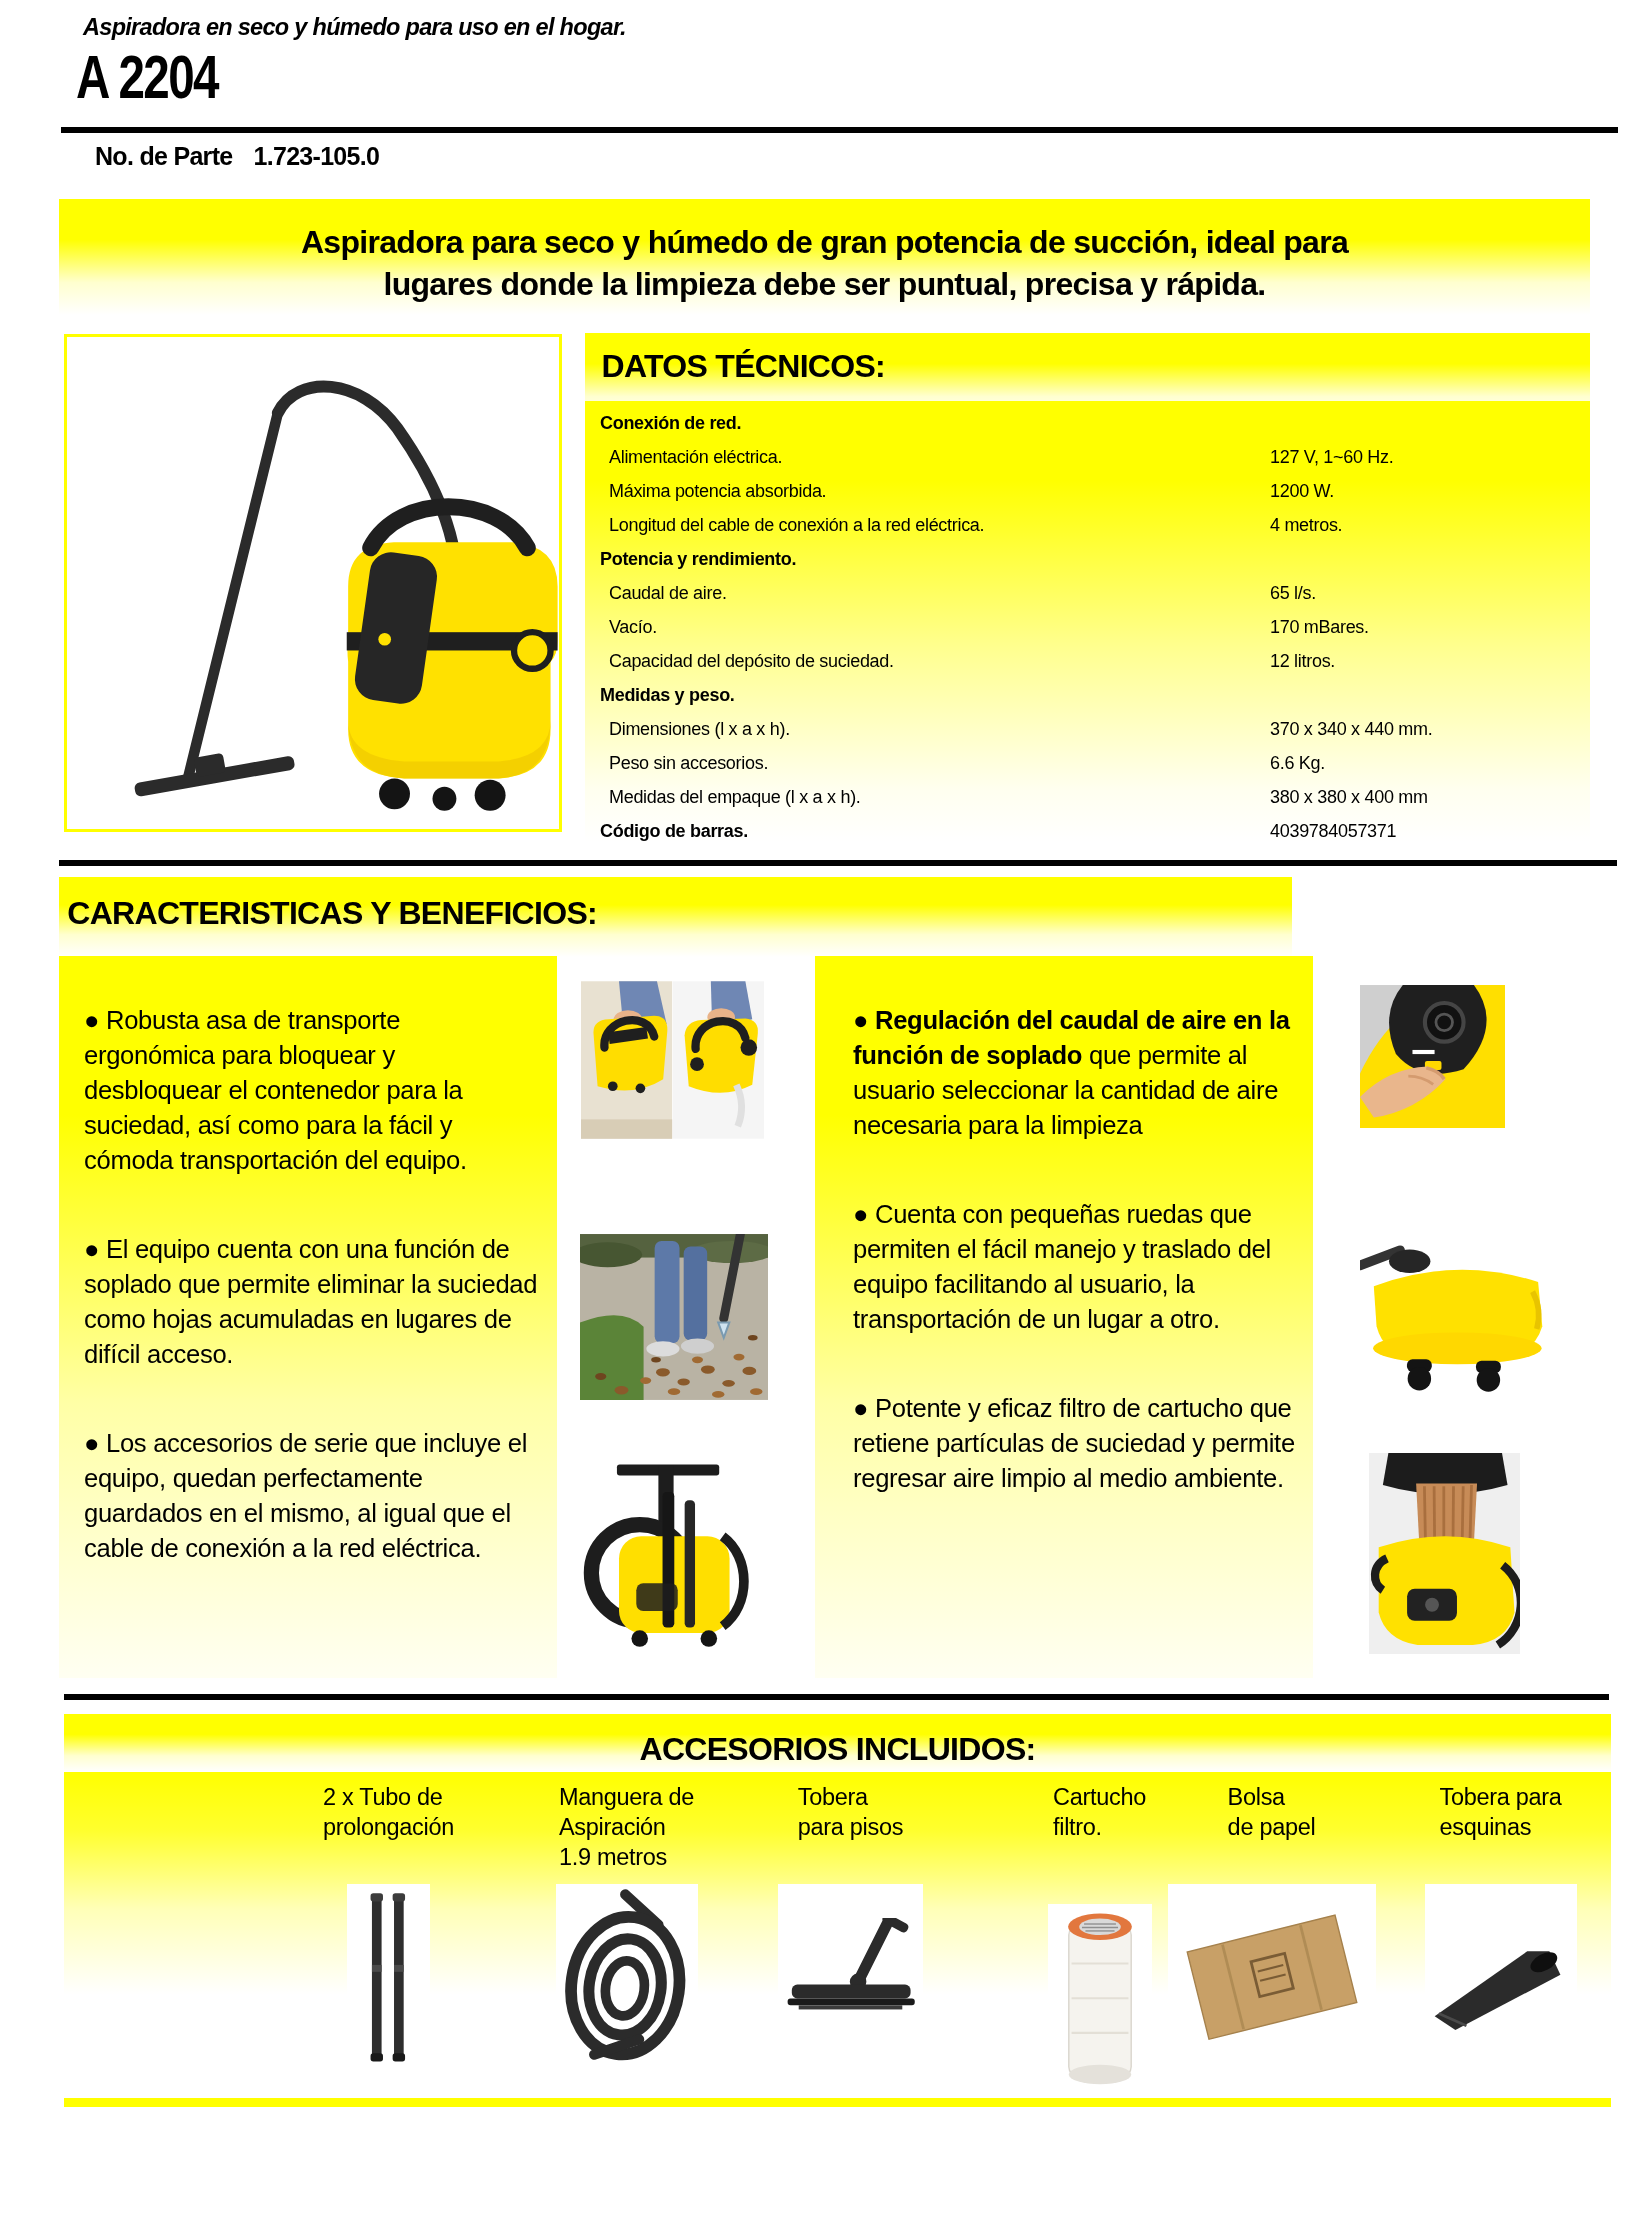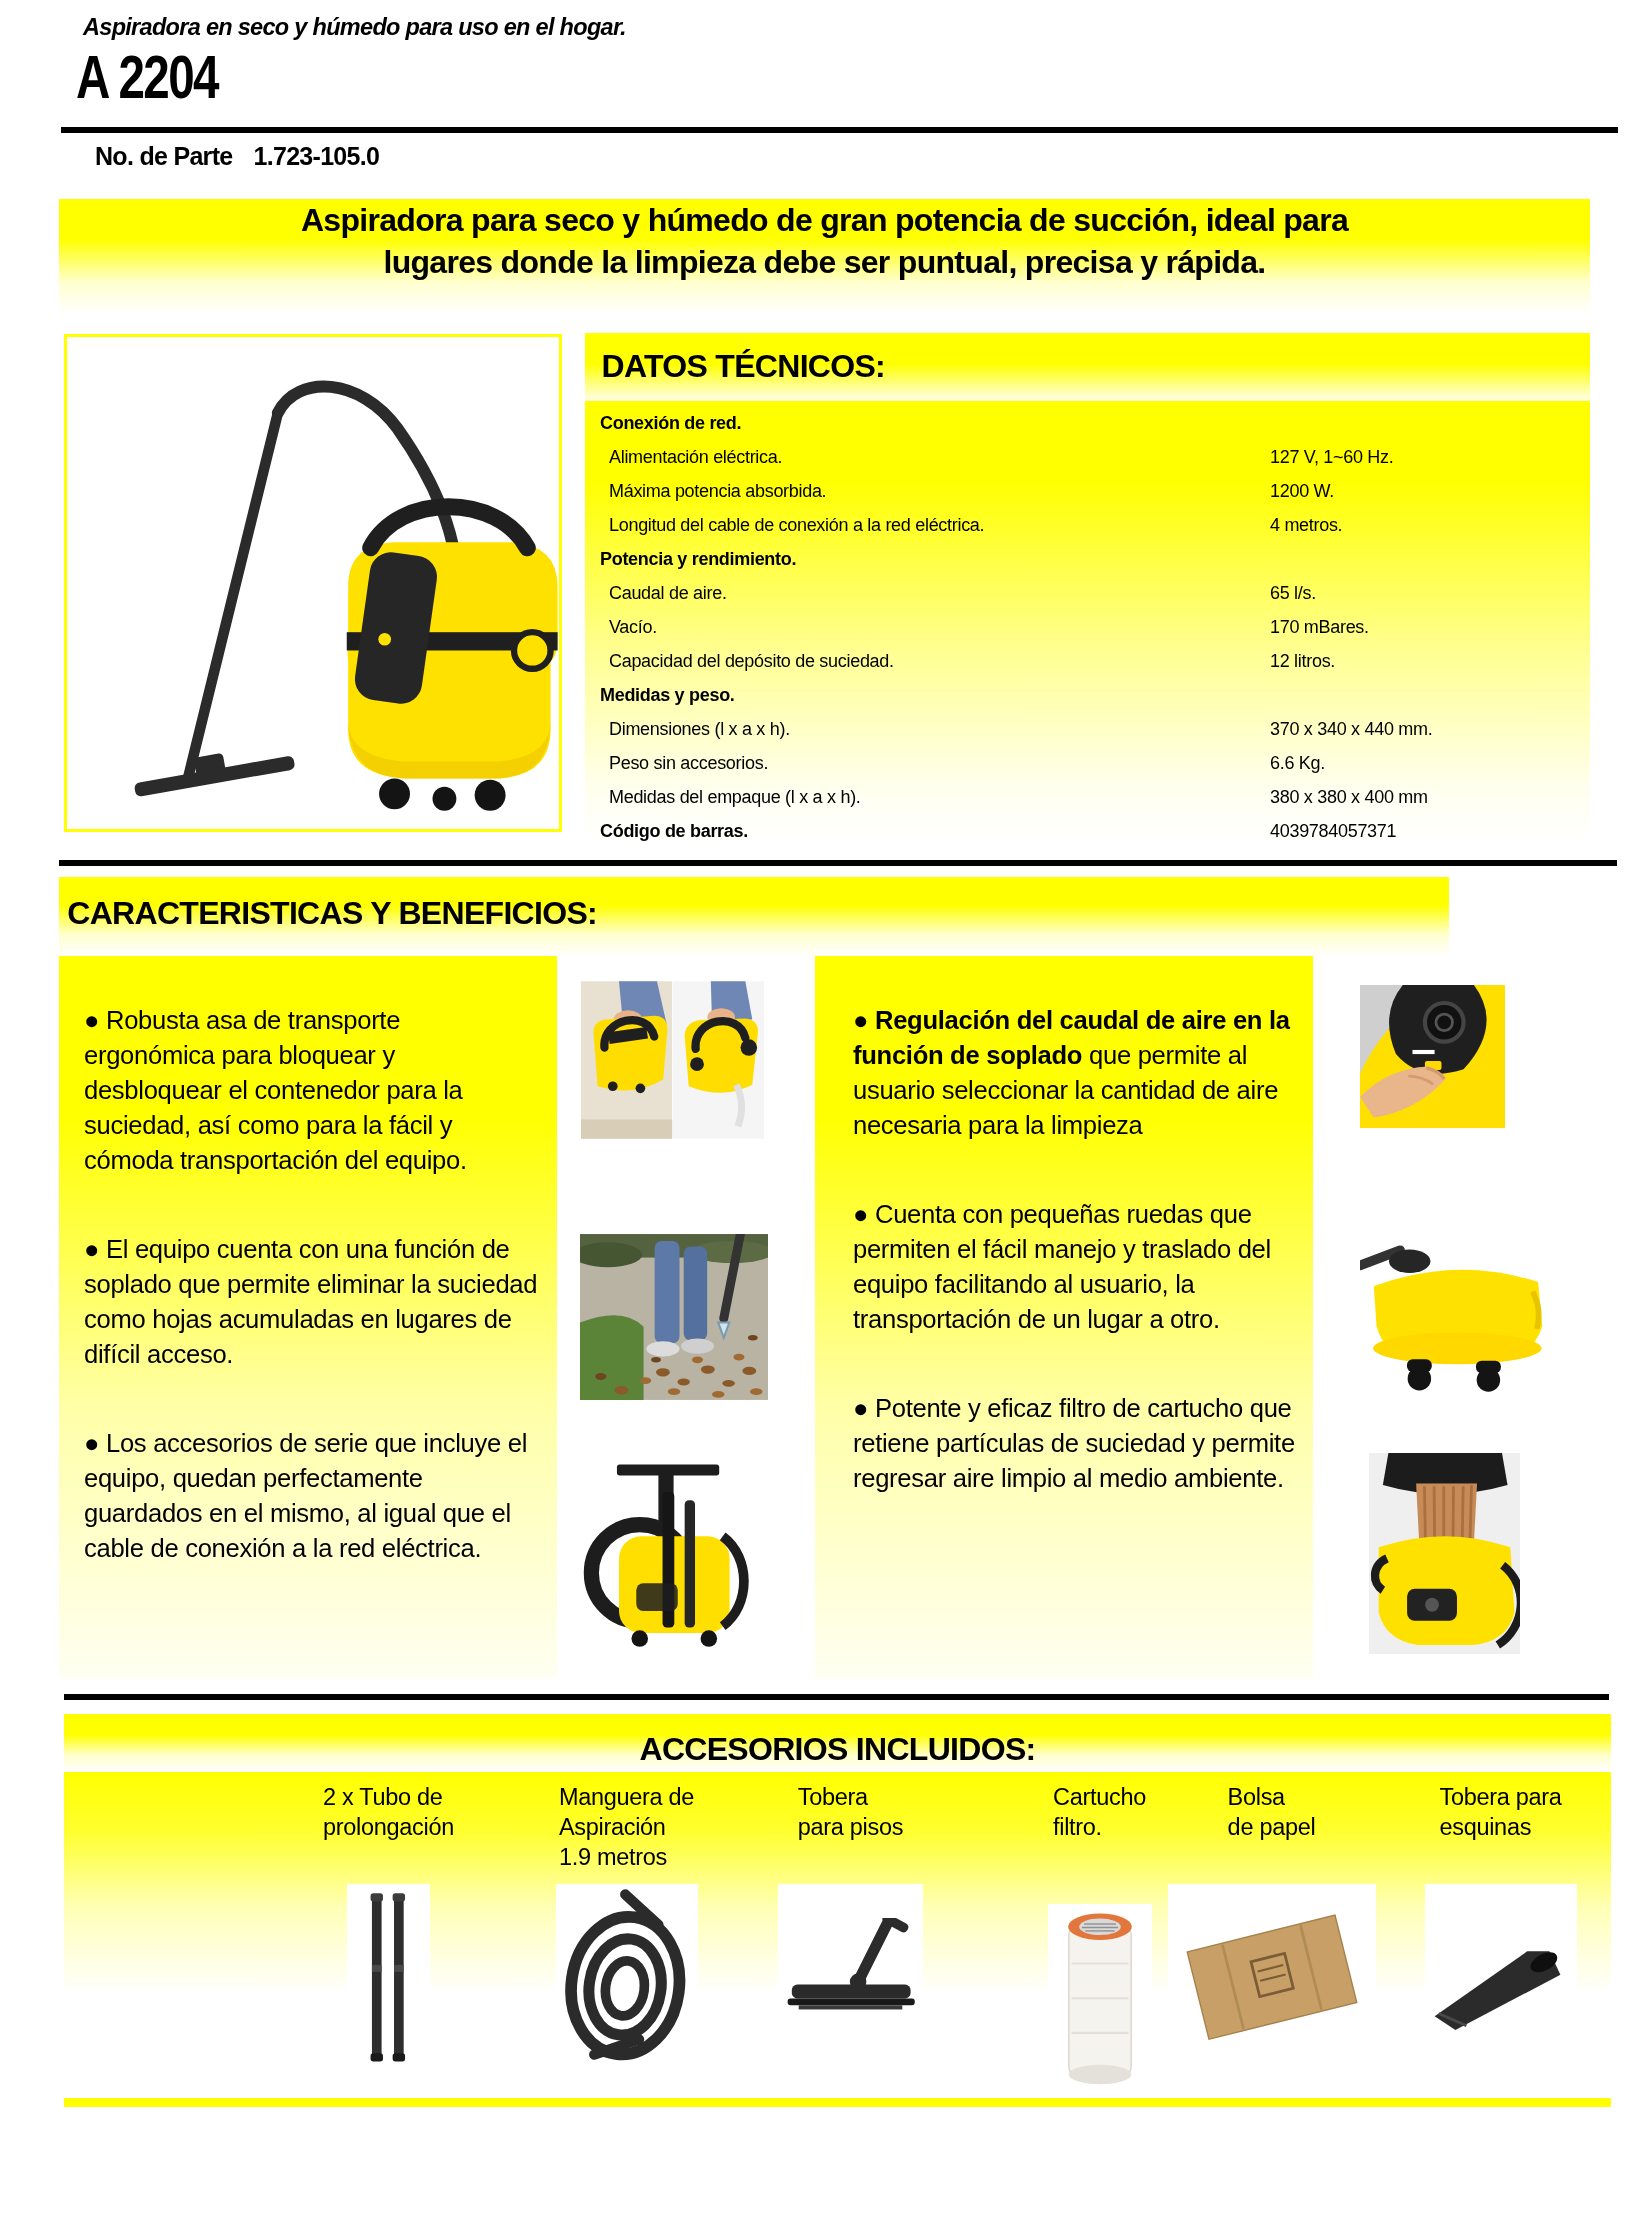--- a/index.html
+++ b/index.html
@@ -13,36 +13,36 @@
   .model{left:76px;top:42px;font-size:61px;font-weight:bold;letter-spacing:-2.1px;transform:scaleX(.78);transform-origin:left top;}
   .rule1{left:61px;top:127px;width:1557px;height:5.5px;background:#000;}
   .partno{left:95px;top:142px;font-size:25px;font-weight:bold;display:flex;gap:21px;letter-spacing:-0.7px;}
   
   .g-band{background:linear-gradient(180deg,#FFFF00 0%,#FFFF00 35%,#FFFFCF 72%,#FFFFFF 100%);}
   .g-box{background:linear-gradient(180deg,#FFFF00 0%,#FFFF00 18%,#FFFF8C 55%,#FFFFEF 88%,#FFFFFF 100%);}
   .g-feat{background:linear-gradient(180deg,#FFFF00 0%,#FFFF00 22%,#FFFFA6 62%,#FFFFF2 100%);}
   .g-acc{background:linear-gradient(180deg,#FFFF00 0%,#FFFF2E 18%,#FFFFB8 42%,#FFFFFF 68%,#FFFFFF 100%);}
   
   .banner{left:59px;top:199px;width:1531px;height:116px;text-align:center;
-    font-size:32px;font-weight:bold;line-height:42px;box-sizing:border-box;letter-spacing:-0.7px;}
+    font-size:32px;font-weight:bold;line-height:42px;padding-top:22px;box-sizing:border-box;letter-spacing:-0.7px;}
   
   .product-box{left:64px;top:334px;width:498px;height:498px;background:#fff;border:3.5px solid #FFFF00;box-sizing:border-box;}
   
   .datos-band{left:585px;top:333px;width:1005px;height:88px;font-size:32px;font-weight:bold;
     padding:15px 0 0 16.6px;box-sizing:border-box;letter-spacing:-0.7px;}
   .specs-box{left:585px;top:401px;width:1005px;height:441px;padding-top:5.5px;box-sizing:border-box;font-size:18px;letter-spacing:-0.3px;}
   .spec-row{height:34px;display:flex;align-items:center;position:relative;}
   .spec-row .lbl{padding-left:24px;}
   .spec-row.cat .lbl{padding-left:15px;font-weight:bold;}
   .spec-val{position:absolute;left:685px;font-weight:normal;}
   
   .divider{background:#000;height:6.2px;}
   .d2{left:59px;top:860px;width:1558px;}
   .d3{left:64px;top:1694px;width:1545px;}
-  .carac-band{left:59px;top:877px;width:1390px;height:80px;font-size:32px;font-weight:bold;
+  .carac-band{left:59px;top:877px;width:1233px;height:80px;font-size:32px;font-weight:bold;
     padding:18px 0 0 8.3px;box-sizing:border-box;letter-spacing:-0.7px;}
   
   .fbox{top:956px;width:498px;height:722px;box-sizing:border-box;font-size:25.6px;line-height:35px;letter-spacing:-0.3px;}
   .fbox.fleft{left:59px;padding:47px 19.4px 0 25px;}
   .fbox.fright{left:815px;padding:47px 15px 0 38px;}
   .fbullet{margin-bottom:54px;}
   .fbullet .b{font-weight:bold;}
   .photo{position:absolute;overflow:hidden;}
   .photo svg{display:block;width:100%;height:100%;}
   

